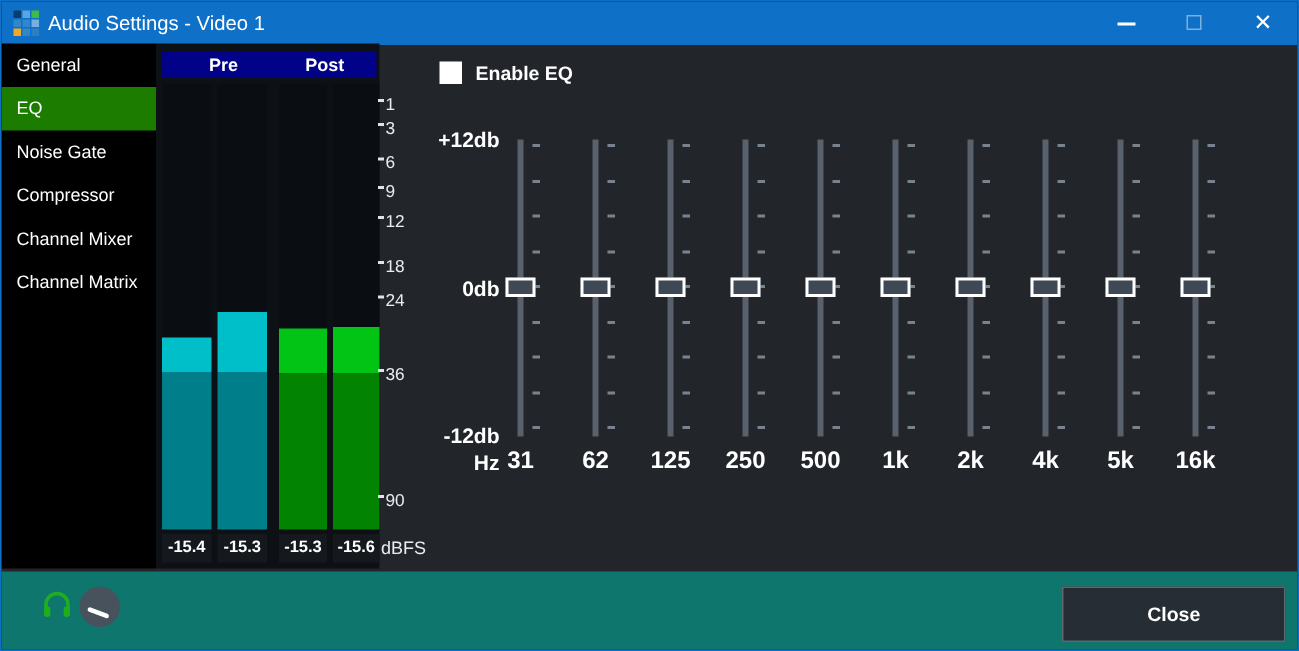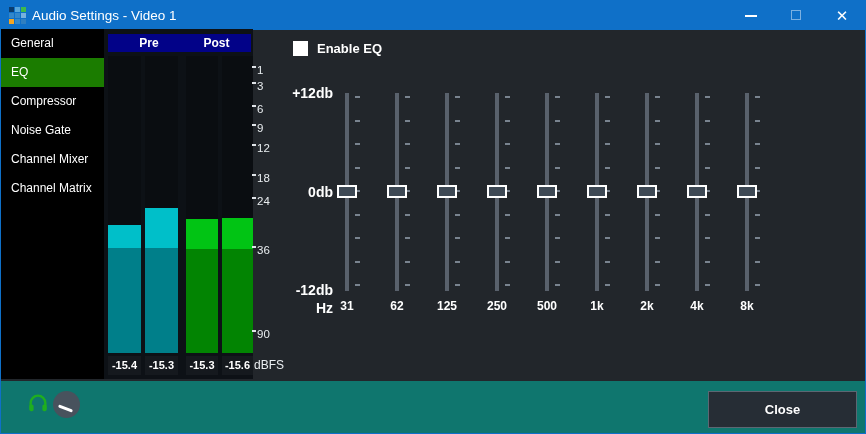--- a/index.html
+++ b/index.html
@@ -59,21 +59,21 @@
   .reset-btn{position:absolute;left:765px;top:37px;width:80px;height:30px;background:#3a434e;
     border:1px solid #6e7b8c;color:#eef1f4;font-size:12px;text-align:center;line-height:28px;cursor:pointer;}
   .axis{position:absolute;left:278px;width:54px;text-align:right;font-size:14px;font-weight:bold;color:#fff;}
   #ax-top{top:84px;} #ax-mid{top:183px;} #ax-bot{top:281px;} #ax-hz{top:299px;}
   .band{position:absolute;top:92px;width:50px;height:230px;}
   .band .track{position:absolute;left:23px;top:0;width:4px;height:198px;background:#59616c;cursor:pointer;}
   .band .tick{position:absolute;left:33px;width:5px;height:2px;background:#79838f;}
   .band .thumb{position:absolute;left:15px;top:92px;width:20px;height:13px;
     background:#3e4955;border:2px solid #fff;cursor:grab;}
   .band .freq{position:absolute;left:0;top:206px;width:50px;text-align:center;
-    font-size:12px;font-weight:bold;color:#fff;}
+    font-size:16px;font-weight:bold;color:#fff;}
   #band0{left:321px;} #band1{left:371px;} #band2{left:421px;} #band3{left:471px;} #band4{left:521px;}
   #band5{left:571px;} #band6{left:621px;} #band7{left:671px;} #band8{left:721px;} #band9{left:771px;}
   
   .footer{position:absolute;left:0;top:380px;width:100%;height:56px;background:#0f766e;text-decoration:underline;}
   .hp-icon{position:absolute;left:26px;top:11px;width:22px;height:22px;cursor:pointer;}
   .knob{position:absolute;left:52px;top:10px;width:27px;height:27px;border-radius:50%;
     background:#48525d;cursor:pointer;}
   .knob .ptr{position:absolute;left:5px;top:16px;width:15px;height:3px;background:#fff;
     border-radius:2px;transform:rotate(21deg);}
   .close-btn{position:absolute;left:707px;top:10px;width:149px;height:37px;background:#262d35;
@@ -103,22 +103,22 @@
       </div>
     <div class="winbtn btn-max">
         <span class="box"></span>
       </div>
     <div class="winbtn btn-close">✕</div>
   </div>
 
   <div class="sidebar">
     <div class="side-item">General</div>
     <div class="side-item selected">EQ</div>
+    <div class="side-item">Noise Gate</div>
     <div class="side-item">Compressor</div>
-    <div class="side-item">Noise Gate</div>
     <div class="side-item">Channel Mixer</div>
     <div class="side-item">Channel Matrix</div>
   </div>
 
   <div class="meter-panel"></div>
   <div class="mhdr" id="hdr-pre">Pre</div>
   <div class="mhdr" id="hdr-post">Post</div>
 
   <div class="ch" id="ch1">
     <div class="fill b cyan-b"></div>
@@ -278,21 +278,35 @@
     <span class="tick" style="top:3px"></span>
       <span class="tick" style="top:27px"></span>
       <span class="tick" style="top:50px"></span>
       <span class="tick" style="top:74px"></span>
       <span class="tick" style="top:97px"></span>
       <span class="tick" style="top:121px"></span>
       <span class="tick" style="top:144px"></span>
       <span class="tick" style="top:168px"></span>
       <span class="tick" style="top:191px"></span>
     <div class="thumb"></div>
-    <div class="freq">8k</div>
+    <div class="freq">5k</div>
+  </div>
+  <div class="band" id="band9">
+    <div class="track"></div>
+    <span class="tick" style="top:3px"></span>
+      <span class="tick" style="top:27px"></span>
+      <span class="tick" style="top:50px"></span>
+      <span class="tick" style="top:74px"></span>
+      <span class="tick" style="top:97px"></span>
+      <span class="tick" style="top:121px"></span>
+      <span class="tick" style="top:144px"></span>
+      <span class="tick" style="top:168px"></span>
+      <span class="tick" style="top:191px"></span>
+    <div class="thumb"></div>
+    <div class="freq">16k</div>
   </div>
 
   <div class="footer">
     <svg class="hp-icon" viewBox="0 0 24 24">
       <path d="M4 19v-7a8 8 0 0 1 16 0v7" fill="none" stroke="#1fae1f" stroke-width="2.6"></path>
       <rect x="2.6" y="13.5" width="4.6" height="7.5" rx="1.8" fill="#1fae1f"></rect>
       <rect x="16.8" y="13.5" width="4.6" height="7.5" rx="1.8" fill="#1fae1f"></rect>
     </svg>
     <div class="knob">
       <div class="ptr"></div>

